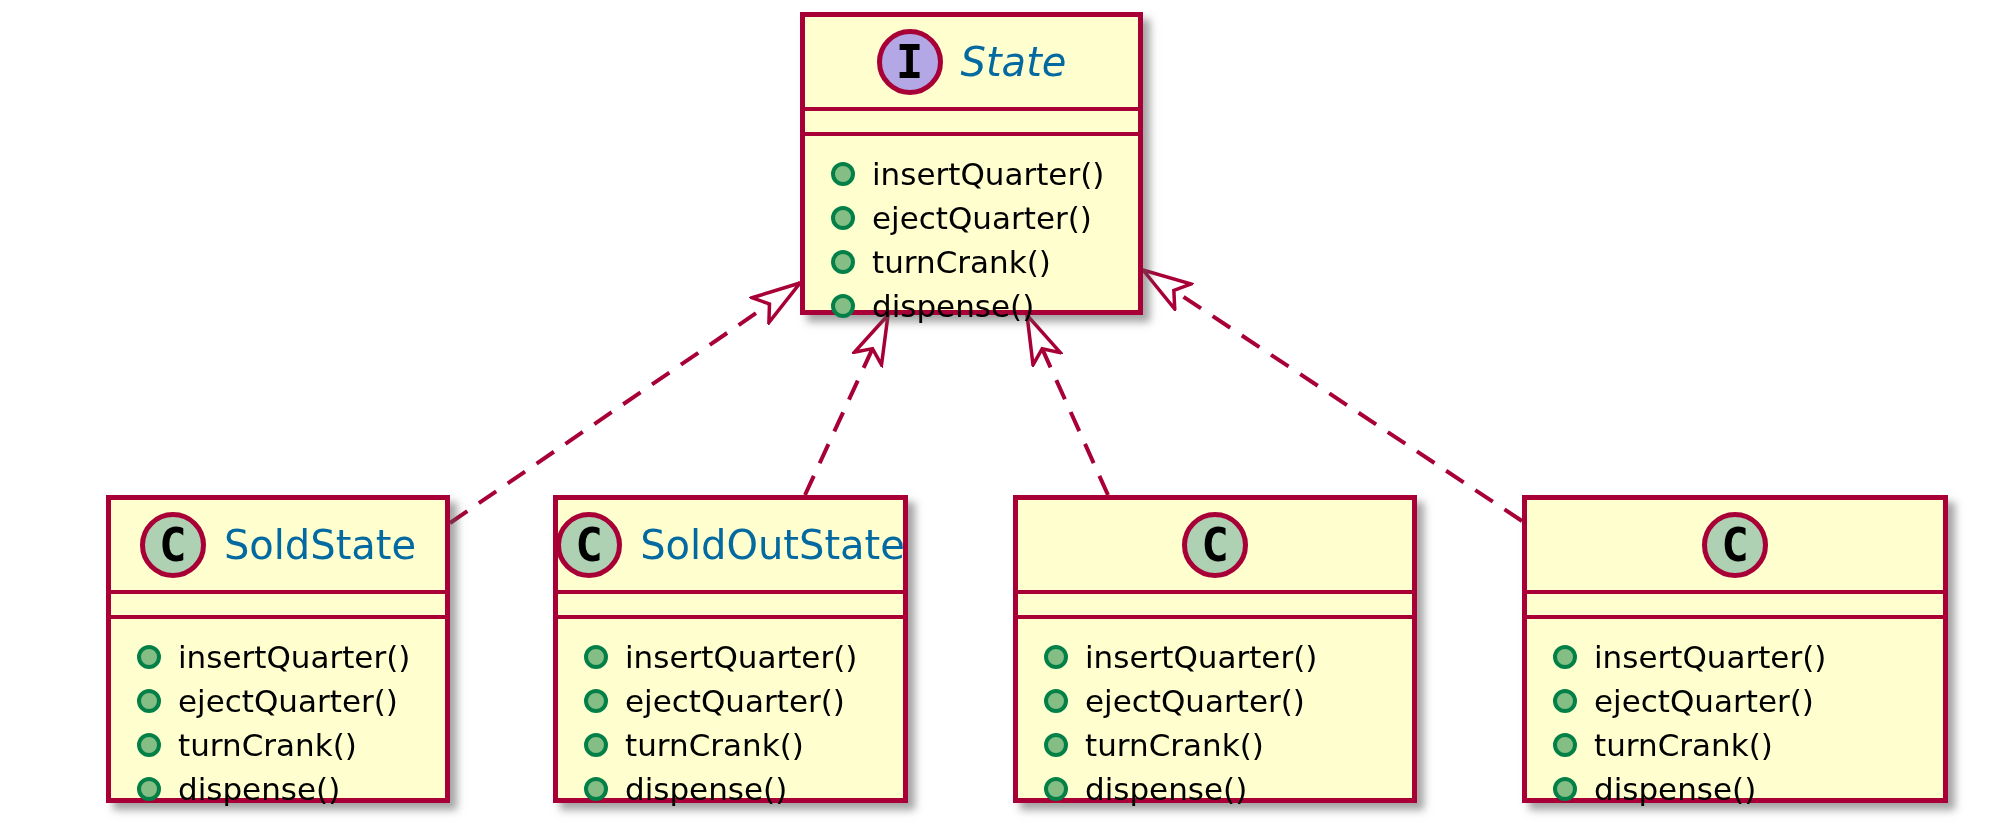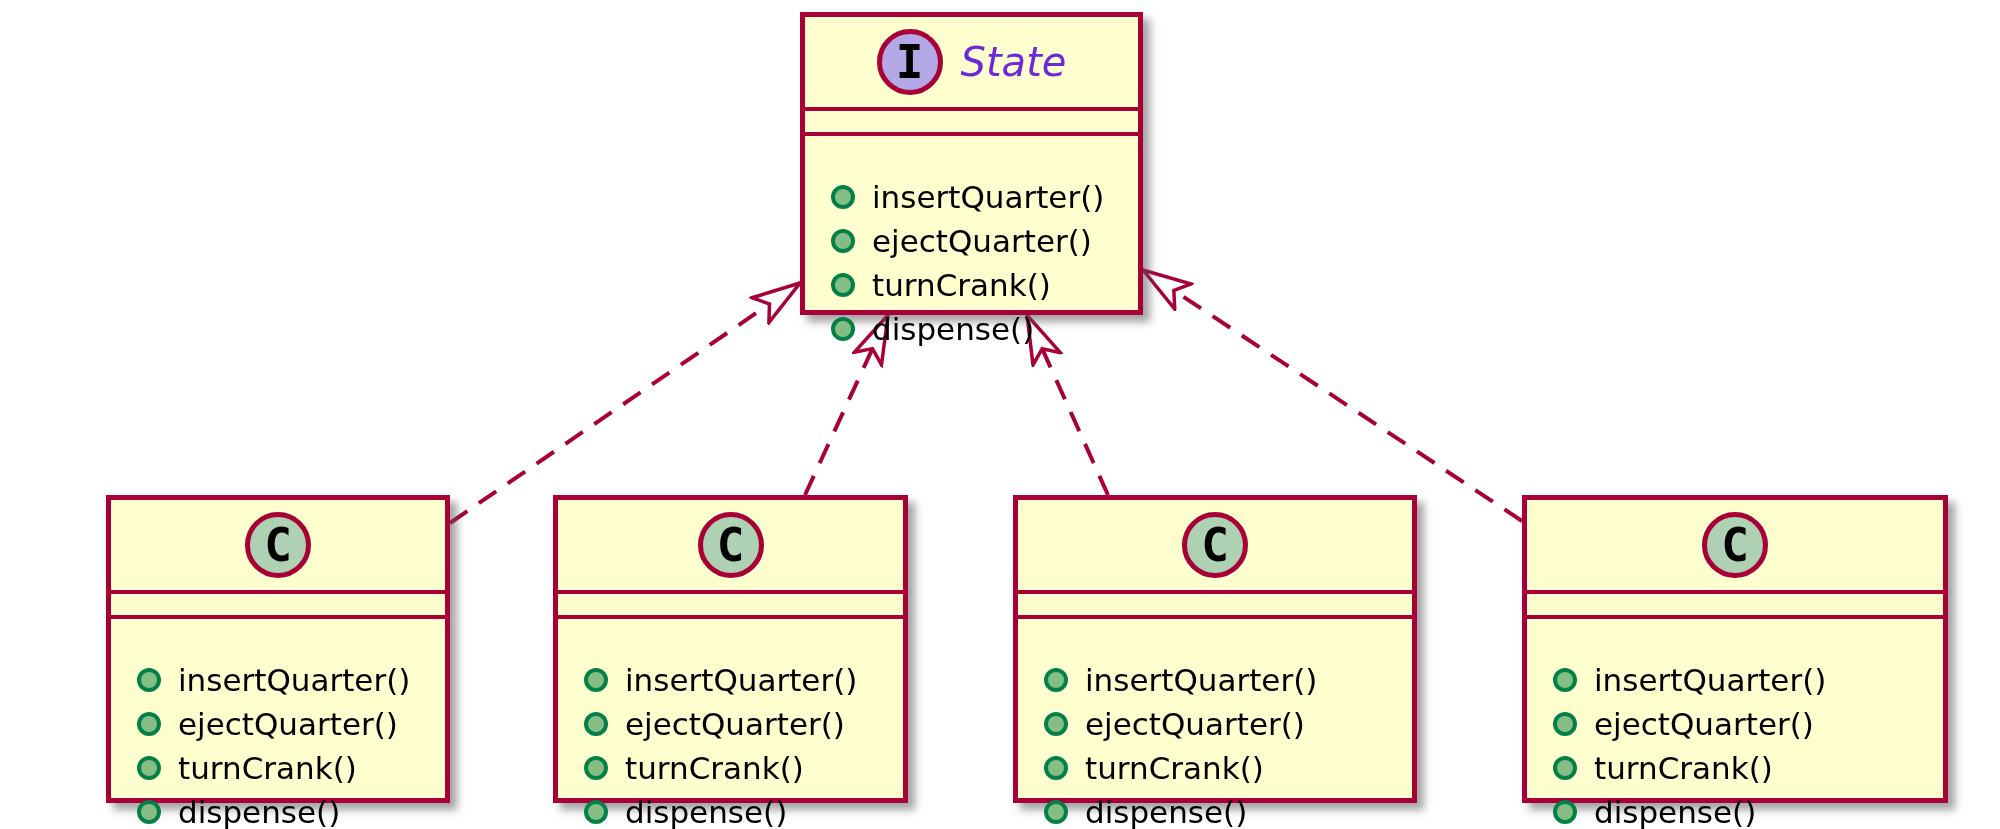--- a/index.html
+++ b/index.html
@@ -22,24 +22,24 @@
   .spot{
     width:66px;height:66px;border-radius:50%;box-sizing:border-box;
     border:5px solid #A80036;
     display:flex;align-items:center;justify-content:center;
     font-family:"DejaVu Sans Mono","Liberation Mono",monospace;
     font-weight:bold;font-size:46px;color:#000;line-height:1;
     flex:0 0 auto;
   }
   .interface-spot{background:#B4A7E5;}
   .class-spot{background:#ADD1B2;}
-  .name{font-size:40px;color:#6d28d9;white-space:nowrap;}
+  .name{font-size:40px;color:#0369a1;white-space:nowrap;}
   .italic{font-style:italic;}
   .fields{flex:0 0 21px;border-bottom:4px solid #A80036;}
-  .methods{flex:1;padding:22px 6px 0 26px;display:flex;flex-direction:column;margin-top:17px;}
+  .methods{flex:1;padding:16px 6px 0 26px;display:flex;flex-direction:column;}
   .method-row{display:flex;align-items:center;gap:17px;height:44px;font-size:31px;color:#000;white-space:nowrap;}
   .dot{
     width:24px;height:24px;border-radius:50%;box-sizing:border-box;
     background:#84BE84;border:4px solid #038048;flex:0 0 auto;
   }
 </style>
 </head>
 <body>
 
 <div class="canvas">
@@ -82,20 +82,21 @@
         <span>dispense()</span>
       </div>
     </div>
   </div>
 
   <div class="uml-box" style="left:106px;top:495px;width:344px;height:308px;">
     <div class="title">
       <span class="spot class-spot">
         <span>C</span>
       </span>
+      <span class="name">SoldState</span>
     </div>
     <div class="fields"></div>
     <div class="methods">
       <div class="method-row">
         <span class="dot"></span>
         <span>insertQuarter()</span>
       </div>
       <div class="method-row">
         <span class="dot"></span>
         <span>ejectQuarter()</span>
@@ -109,20 +110,21 @@
         <span>dispense()</span>
       </div>
     </div>
   </div>
 
   <div class="uml-box" style="left:553px;top:495px;width:355px;height:308px;">
     <div class="title">
       <span class="spot class-spot">
         <span>C</span>
       </span>
+      <span class="name">SoldOutState</span>
     </div>
     <div class="fields"></div>
     <div class="methods">
       <div class="method-row">
         <span class="dot"></span>
         <span>insertQuarter()</span>
       </div>
       <div class="method-row">
         <span class="dot"></span>
         <span>ejectQuarter()</span>

